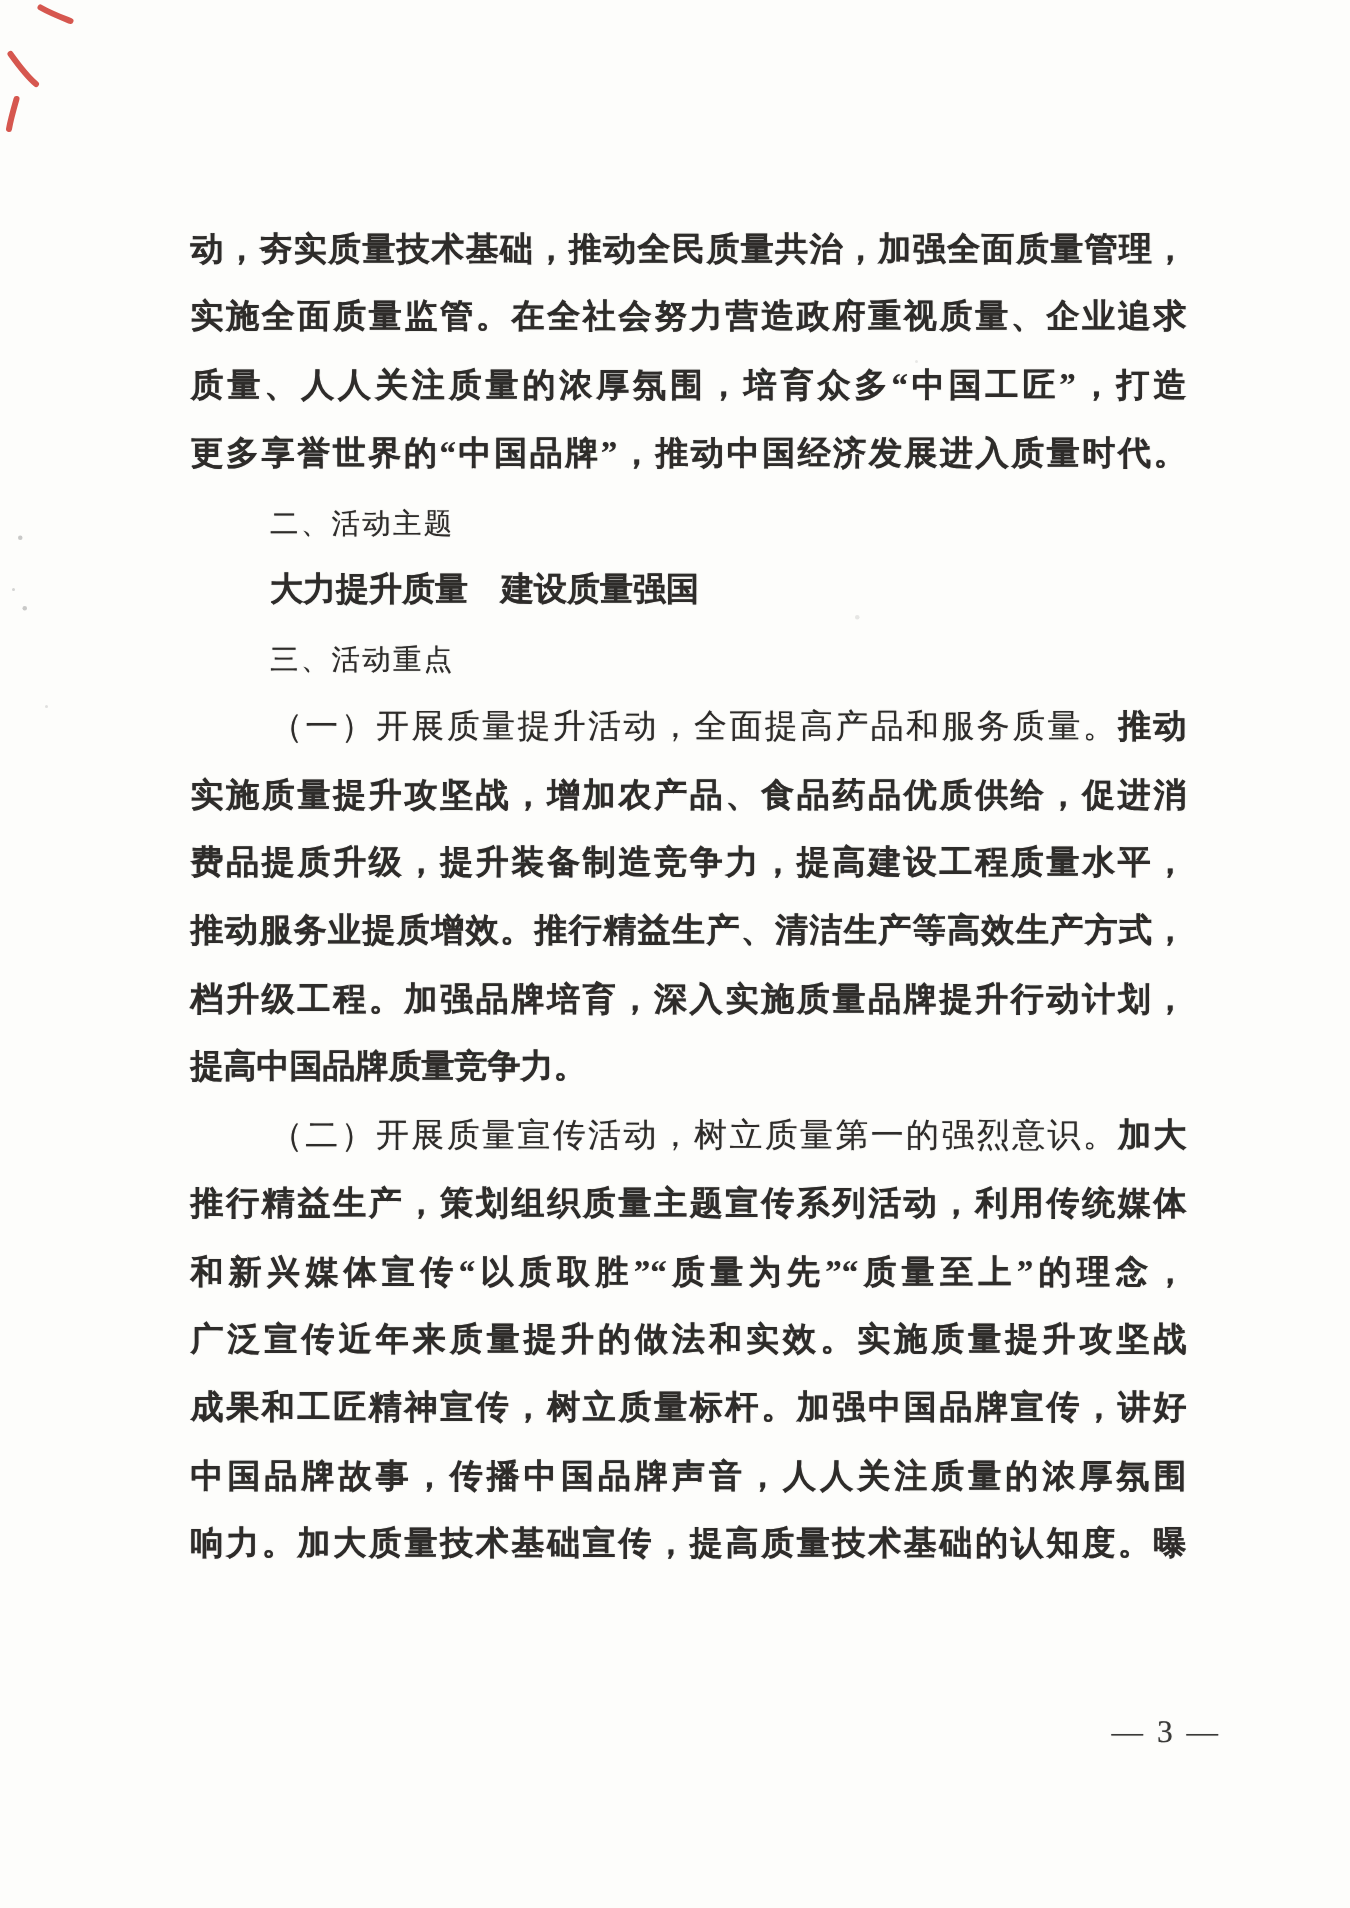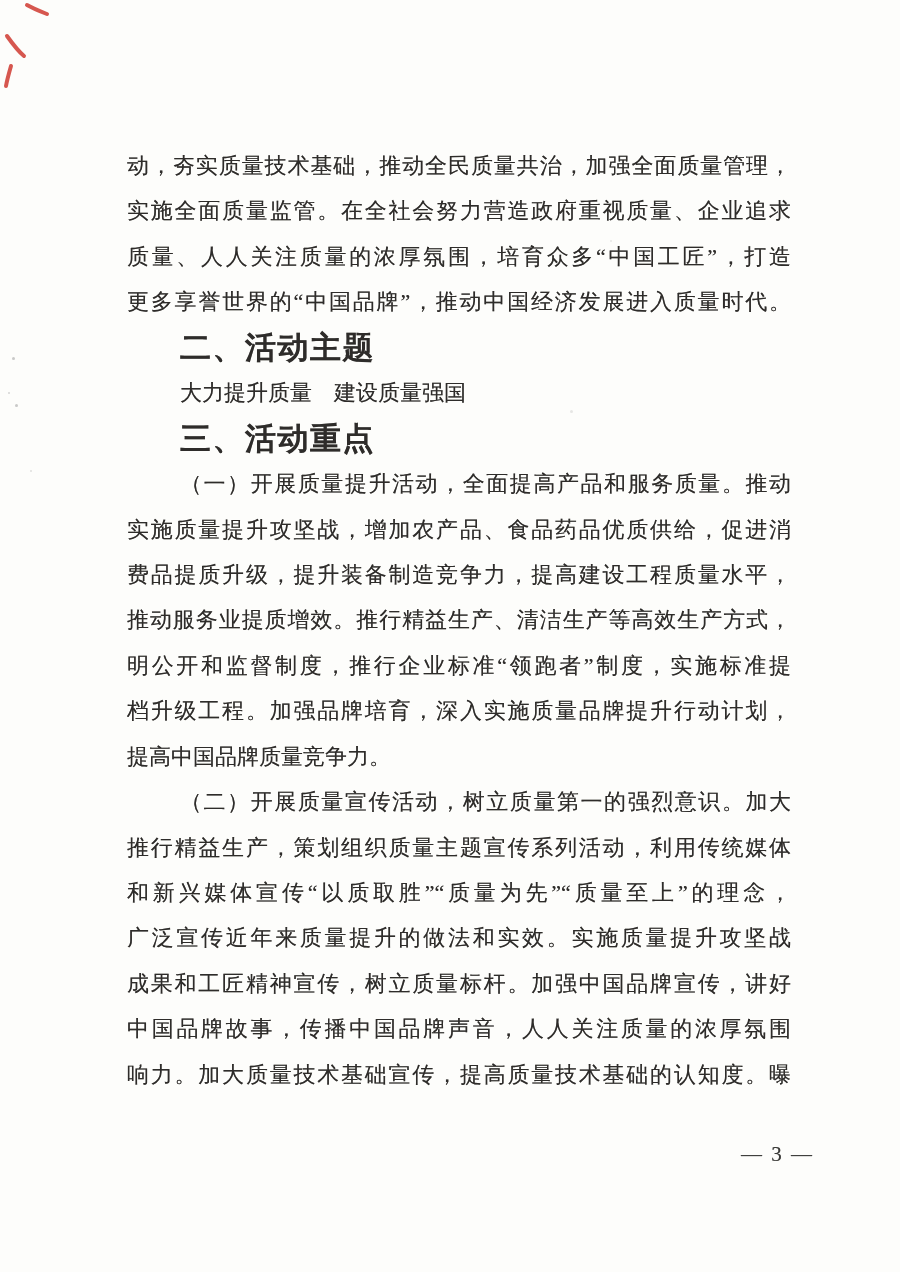--- a/index.html
+++ b/index.html
@@ -32,26 +32,26 @@
     white-space: nowrap;
     text-shadow: 0 0 0.6px rgba(46,44,42,0.55);
   }
   .line.fill {
     white-space: normal;
     text-align: justify;
     text-align-last: justify;
     word-break: break-all;
   }
   .line.indent { padding-left: 53px; }
-  .s-regular { font-weight: 400; }
+  .s-regular { font-weight: 700; }
   .s-emphasis { font-weight: 400; }
   .s-heading {
     font-family: "Liberation Sans", sans-serif;
-    font-weight: 700;
-    font-size: 31px;
+    font-weight: 400;
+    font-size: 19px;
     letter-spacing: 1.5px;
   }
   .page-number {
     position: absolute;
     top: 1138px;
     right: 86px;
     height: 32px;
     line-height: 32px;
     font-size: 21px;
     letter-spacing: 2px;
@@ -101,21 +101,20 @@
       <div class="line fill"><span class="s-regular">实施全面质量监管。在全社会努力营造政府重视质量、企业追求</span></div>
       <div class="line fill"><span class="s-regular">质量、人人关注质量的浓厚氛围，培育众多“中国工匠”，打造</span></div>
       <div class="line fill"><span class="s-regular">更多享誉世界的“中国品牌”，推动中国经济发展进入质量时代。</span></div>
       <div class="line indent"><span class="s-heading">二、活动主题</span></div>
       <div class="line indent"><span class="s-regular">大力提升质量　建设质量强国</span></div>
       <div class="line indent"><span class="s-heading">三、活动重点</span></div>
       <div class="line indent fill"><span class="s-emphasis">（一）开展质量提升活动，全面提高产品和服务质量。</span><span class="s-regular">推动</span></div>
       <div class="line fill"><span class="s-regular">实施质量提升攻坚战，增加农产品、食品药品优质供给，促进消</span></div>
       <div class="line fill"><span class="s-regular">费品提质升级，提升装备制造竞争力，提高建设工程质量水平，</span></div>
       <div class="line fill"><span class="s-regular">推动服务业提质增效。推行精益生产、清洁生产等高效生产方式，</span></div>
-      <div class="line fill"><span class="s-regular">明公开和监督制度，推行企业标准“领跑者”制度，实施标准提</span></div>
       <div class="line fill"><span class="s-regular">档升级工程。加强品牌培育，深入实施质量品牌提升行动计划，</span></div>
       <div class="line"><span class="s-regular">提高中国品牌质量竞争力。</span></div>
       <div class="line indent fill"><span class="s-emphasis">（二）开展质量宣传活动，树立质量第一的强烈意识。</span><span class="s-regular">加大</span></div>
       <div class="line fill"><span class="s-regular">推行精益生产，策划组织质量主题宣传系列活动，利用传统媒体</span></div>
       <div class="line fill"><span class="s-regular">和新兴媒体宣传“以质取胜”“质量为先”“质量至上”的理念，</span></div>
       <div class="line fill"><span class="s-regular">广泛宣传近年来质量提升的做法和实效。实施质量提升攻坚战</span></div>
       <div class="line fill"><span class="s-regular">成果和工匠精神宣传，树立质量标杆。加强中国品牌宣传，讲好</span></div>
       <div class="line fill"><span class="s-regular">中国品牌故事，传播中国品牌声音，人人关注质量的浓厚氛围</span></div>
       <div class="line fill"><span class="s-regular">响力。加大质量技术基础宣传，提高质量技术基础的认知度。曝</span></div>
     </div>

